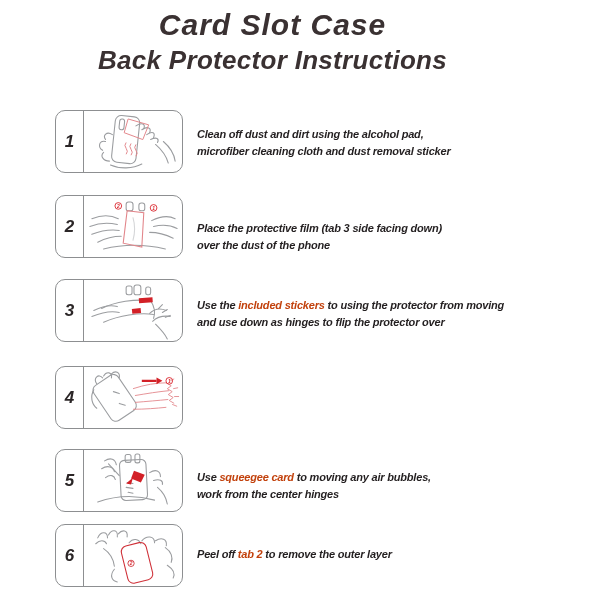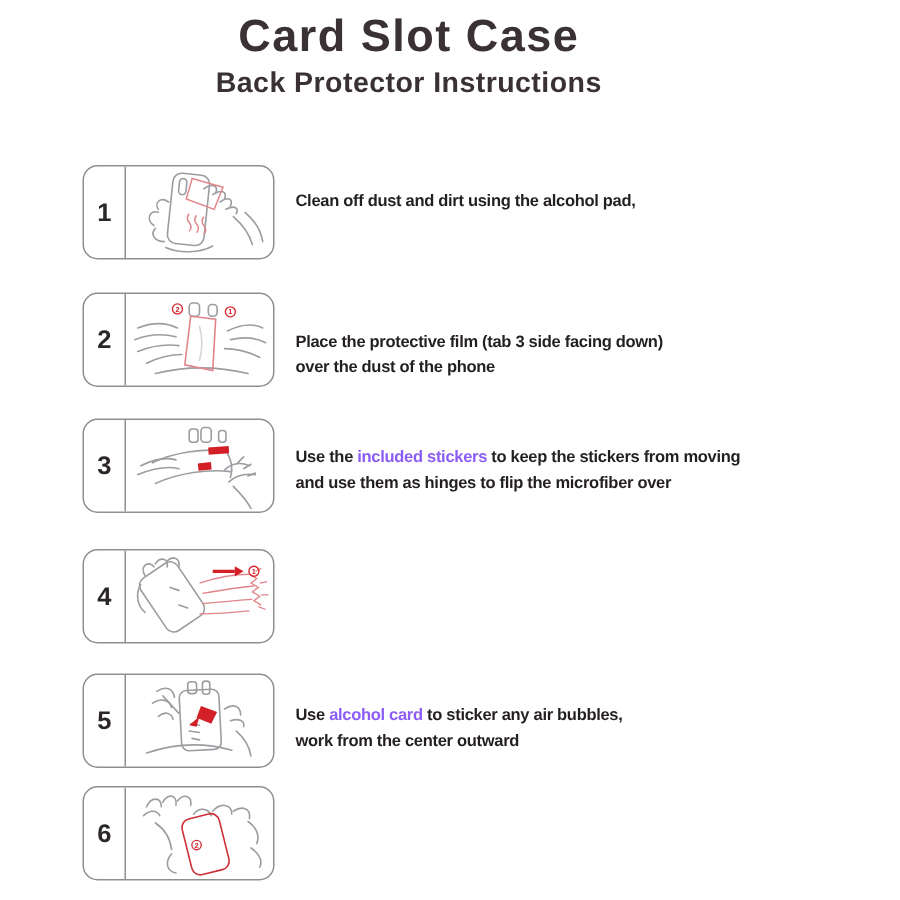--- a/index.html
+++ b/index.html
@@ -1,31 +1,31 @@
 <!DOCTYPE html>
 <html><head>
 <meta charset="utf-8">
 <style>
   html,body{margin:0;padding:0;background:#ffffff;width:600px;height:600px;overflow:hidden;
     font-family:"Liberation Sans", sans-serif;}
-  .page{position:relative;width:600px;height:600px;background:#fff;}
+  .page{position:relative;width:600px;height:600px;background:#fff;font-style:italic;}
   .header{position:absolute;top:8px;left:0;width:545px;text-align:center;color:#3a3132;}
   .title{font-size:30px;font-weight:bold;letter-spacing:1px;line-height:34px;}
-  .subtitle{font-size:19px;font-weight:bold;letter-spacing:.3px;margin-top:3px;}
+  .subtitle{font-size:26px;font-weight:bold;letter-spacing:.3px;margin-top:3px;}
   .step{position:absolute;left:0;width:600px;height:66px;}
   .box{position:absolute;left:55px;top:0;width:128px;height:63px;border:1.6px solid #8d8f91;
     border-radius:10px;display:flex;overflow:hidden;background:#fff;box-sizing:border-box;}
   .numcell{width:27px;border-right:1.6px solid #8d8f91;display:flex;align-items:center;
     justify-content:center;flex:0 0 auto;}
   .num{font-size:17px;font-weight:bold;color:#2b2627;}
   .art{flex:1;display:flex;align-items:center;justify-content:center;}
   .art svg{display:block;}
   .instr{position:absolute;left:197px;font-size:11px;font-weight:bold;color:#231f20;
     letter-spacing:-0.2px;line-height:16.5px;white-space:nowrap;}
-  .instr .red{color:#8b5cf6;margin-top:24px;}
+  .instr .red{color:#c2410c;margin-top:24px;}
   .cnum{font-size:5px;font-weight:bold;fill:#d9222a;}
 </style>
 </head>
 <body>
 
 <div class="page">
 
   <div class="header">
     <div class="title">Card Slot Case</div>
     <div class="subtitle">Back Protector Instructions</div>
@@ -56,20 +56,21 @@
             <path d="M45,6 L66,12 L60,27 L41,20 Z"></path>
             <path d="M43,30 q-2.5,3 0,6 q2.5,3 0,6"></path>
             <path d="M48,31 q-2.5,3 0,6 q2.5,3 0,6"></path>
             <path d="M53,32 q-2.5,3 0,6 q2.5,3 0,6"></path>
           </g>
         </svg>
       </div>
     </div>
     <div class="instr" style="top:16px">
         <div><span>Clean off dust and dirt using the alcohol pad,</span></div>
+        <div><span>microfiber cleaning cloth and dust removal sticker</span></div>
       </div>
   </div>
 
   <div class="step" style="top:195px">
     <div class="box">
       <div class="numcell">
         <span class="num">2</span>
       </div>
       <div class="art">
         <svg width="98" height="58" viewBox="0 0 100 59">
@@ -126,22 +127,22 @@
             <path d="M76,27 l4,-4 M80,31 l5,-3 M83,36 l5,-2"></path>
           </g>
           <g fill="#d32027" stroke="none">
             <rect x="56" y="16" width="14" height="5" transform="rotate(-4 63 18)"></rect>
             <rect x="49" y="27" width="9" height="5" transform="rotate(-6 53 29)"></rect>
           </g>
         </svg>
       </div>
     </div>
     <div class="instr" style="top:18px">
-        <div><span>Use the </span><span class="red">included stickers</span><span> to keep the stickers from moving</span></div>
-        <div><span>and use them as hinges to flip the microfiber over</span></div>
+        <div><span>Use the </span><span class="red">included stickers</span><span> to using the protector from moving</span></div>
+        <div><span>and use down as hinges to flip the protector over</span></div>
       </div>
   </div>
 
   <div class="step" style="top:366px">
     <div class="box">
       <div class="numcell">
         <span class="num">4</span>
       </div>
       <div class="art">
         <svg width="98" height="58" viewBox="0 0 100 59">
@@ -194,22 +195,22 @@
             <path d="M14,51 C34,44 54,44 72,49"></path>
           </g>
           <g fill="#d32027" stroke="none">
             <path d="M51,19 L62,23 L58,31 L48,27 Z"></path>
             <path d="M50,26 L43,32 L48,33 Z"></path>
           </g>
         </svg>
       </div>
     </div>
     <div class="instr" style="top:20px">
-        <div><span>Use </span><span class="red">alcohol card</span><span> to sticker any air bubbles,</span></div>
-        <div><span>work from the center outward</span></div>
+        <div><span>Use </span><span class="red">squeegee card</span><span> to moving any air bubbles,</span></div>
+        <div><span>work from the center hinges</span></div>
       </div>
   </div>
 
   <div class="step" style="top:524px">
     <div class="box">
       <div class="numcell">
         <span class="num">6</span>
       </div>
       <div class="art">
         <svg width="98" height="58" viewBox="0 0 100 59">
@@ -227,15 +228,18 @@
             <path d="M20,22 C26,26 30,32 31,40"></path>
           </g>
           <g stroke="#cf3038" fill="none" stroke-width="1.1">
             <rect x="41" y="17" width="26" height="39" rx="6" transform="rotate(-14 54 36)"></rect>
             <circle cx="48" cy="37" r="3.2" stroke-width="0.9"></circle>
           </g>
           <text class="cnum" x="48" y="38.8" text-anchor="middle">2</text>
         </svg>
       </div>
     </div>
+    <div class="instr" style="top:22px">
+        <div><span>Peel off </span><span class="red">tab 2</span><span> to remove the outer layer</span></div>
+      </div>
   </div>
 
 </div>
 
 </body></html>

